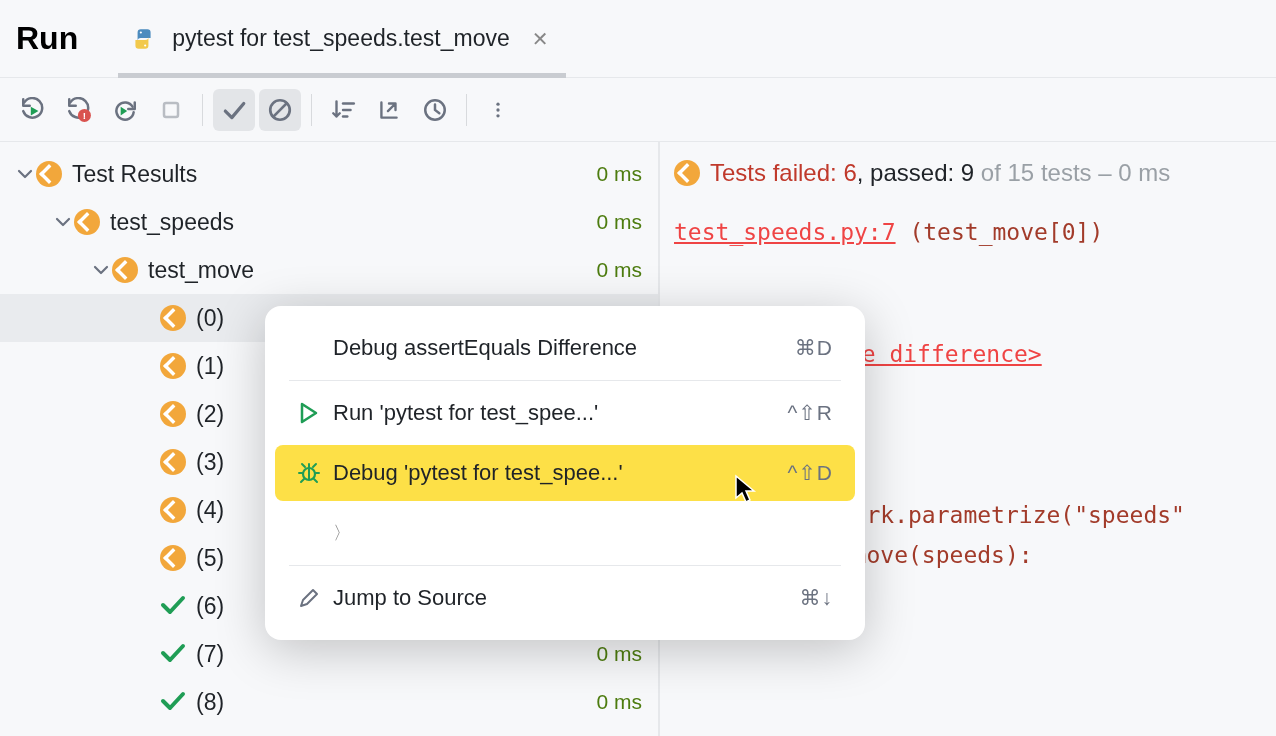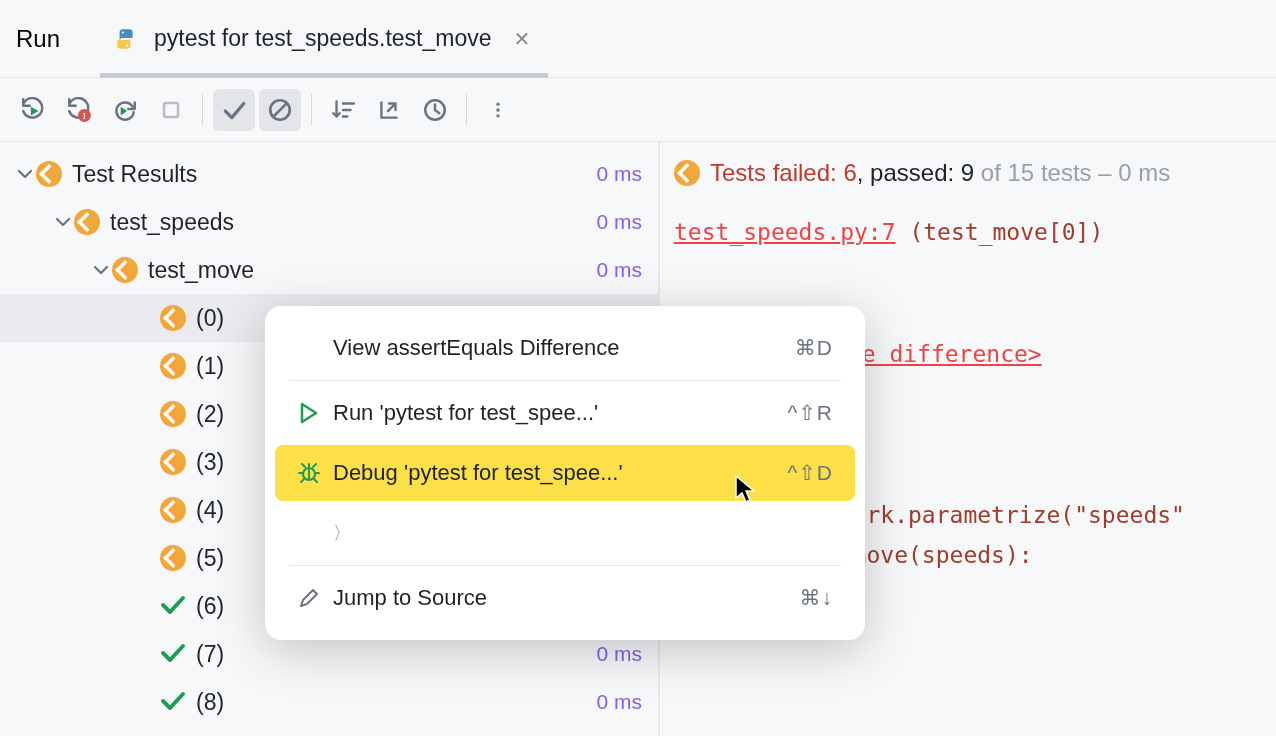--- a/index.html
+++ b/index.html
@@ -13,22 +13,22 @@
 
   
   .header {
     display: flex;
     align-items: center;
     height: 78px;
     padding: 0 16px;
     border-bottom: 1px solid #e6e8eb;
   }
   .run-label {
-    font-size: 24px;
-    font-weight: 400;
+    font-size: 32px;
+    font-weight: 700;
     color: #000;
     margin-right: 40px;
   }
   .tab {
     display: flex;
     align-items: center;
     gap: 16px;
     height: 100%;
     padding: 0 12px;
     position: relative;
@@ -127,21 +127,21 @@
   .spacer { display:inline-block; }
   .status-ico {
     width: 26px;
     height: 26px;
     display: inline-flex;
     align-items: center;
     justify-content: center;
     margin-right: 10px;
   }
   .node-label { flex: 1; }
-  .time { color: #8b5cf6; font-size: 21px; }
+  .time { color: #4d7c0f; font-size: 21px; }
 
   
   .summary {
     display: flex;
     align-items: center;
     gap: 10px;
     font-family: -apple-system, BlinkMacSystemFont, "Segoe UI", Arial, sans-serif;
     font-size: 24px;
     margin-bottom: 18px;
   }
@@ -485,21 +485,21 @@
       <div style="height:120px"></div>
       <div class="red-mono" style="padding-left:54px">@pytest.mark.parametrize("speeds"</div>
       <div class="red-mono" style="padding-left:54px">def test_move(speeds):</div>
     </div>
   </div>
 </div>
 
 <div class="ctx-menu">
   <div class="ctx-item">
     <span class="ctx-ico"></span>
-    <span class="ctx-label">View assertEquals Difference</span>
+    <span class="ctx-label">Debug assertEquals Difference</span>
     <span class="ctx-shortcut">⌘D</span>
   </div>
   <div class="ctx-sep"></div>
   <div class="ctx-item">
     <span class="ctx-ico">
         <svg width="24" height="24" viewBox="0 0 24 24">
           <use href="#svg-run-triangle"></use>
         </svg>
       </span>
     <span class="ctx-label">Run 'pytest for test_spee...'</span>

